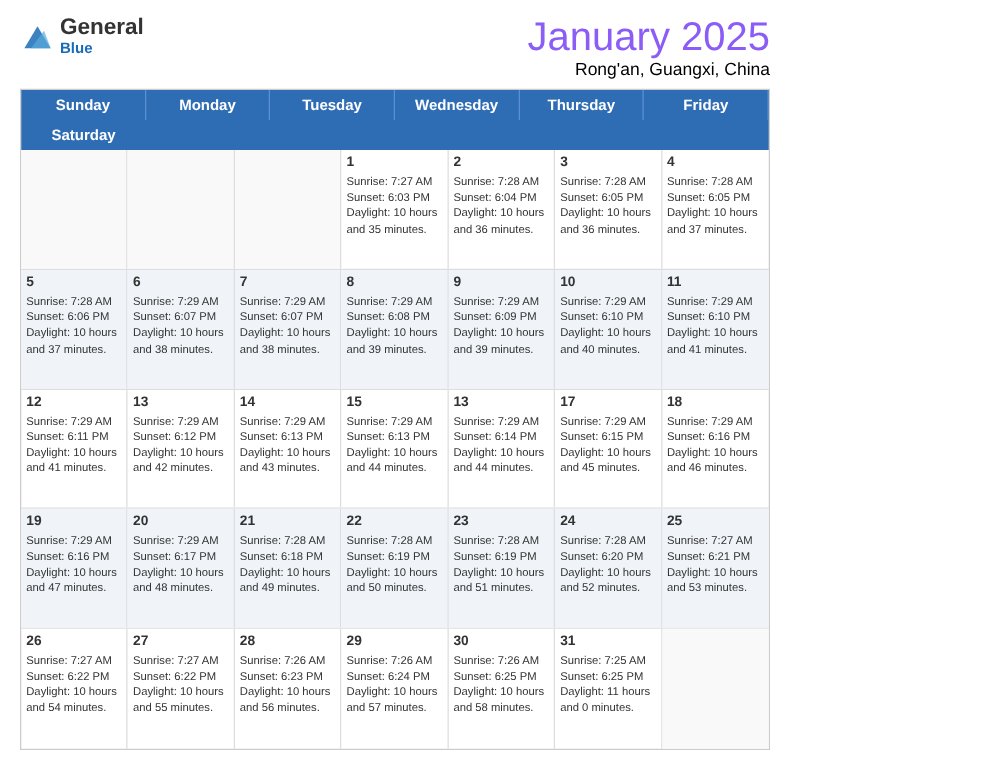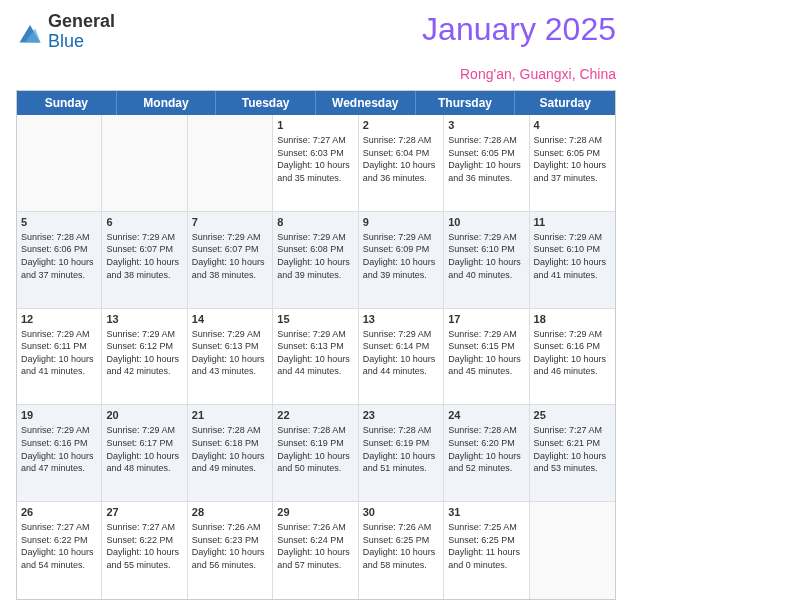--- a/index.html
+++ b/index.html
@@ -32,41 +32,40 @@
       display: flex;
       flex-direction: column;
       line-height: 1.1;
     }
     .logo-general {
       font-size: 18px;
       font-weight: bold;
       color: #333;
     }
     .logo-blue {
-      font-size: 18px;
-      font-weight: normal;
+      font-size: 12px;
+      font-weight: bold;
       color: #1a6bb5;
     }
     .logo-icon {
       width: 28px;
       height: 28px;
     }
     .title-block {
       text-align: right;
     }
     .month-title {
       font-size: 32px;
       font-weight: 300;
       color: #8b5cf6;
       line-height: 1.1;
     }
     .location {
       font-size: 14px;
-      color: #ec4899;
-      margin-top: 19px;
+      color: #000000;
     }
     .calendar {
       flex: 1;
       display: flex;
       flex-direction: column;
       border: 1px solid #ccc;
     }
     .cal-header {
       display: grid;
       grid-template-columns: repeat(6, 1fr);
@@ -136,20 +135,21 @@
     </div>
   </div>
 
   <div class="calendar">
     <div class="cal-header" id="cal-header">
         <div class="cal-header-cell">Sunday</div>
         <div class="cal-header-cell">Monday</div>
         <div class="cal-header-cell">Tuesday</div>
         <div class="cal-header-cell">Wednesday</div>
         <div class="cal-header-cell">Thursday</div>
+        <div class="cal-header-cell">Friday</div>
         <div class="cal-header-cell">Saturday</div>
       </div>
     <div class="cal-body" id="cal-body">
         <div class="cal-row">
           <div class="cal-cell empty"></div>
           <div class="cal-cell empty"></div>
           <div class="cal-cell empty"></div>
           <div class="cal-cell">
             <span class="day-num">1</span>
             <div class="cell-text">Sunrise: 7:27 AM<br>Sunset: 6:03 PM<br>Daylight: 10 hours<br>and 35 minutes.</div>

